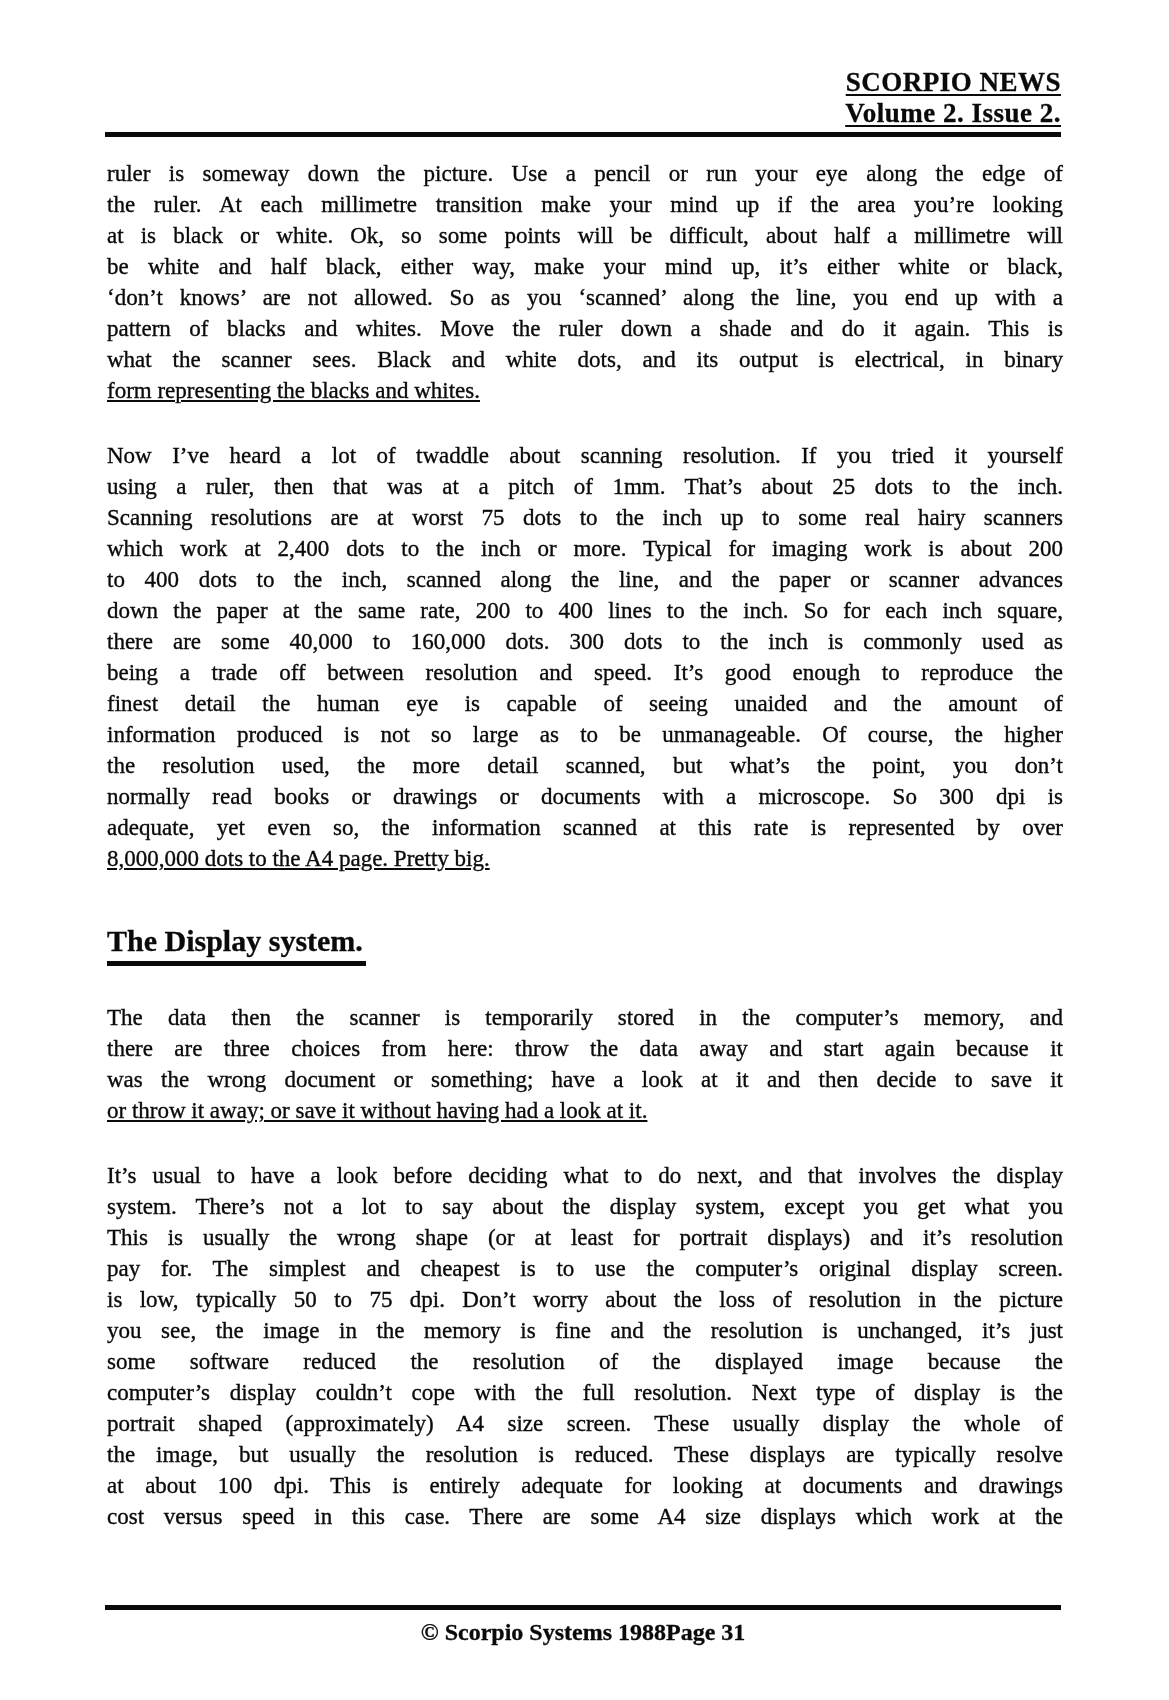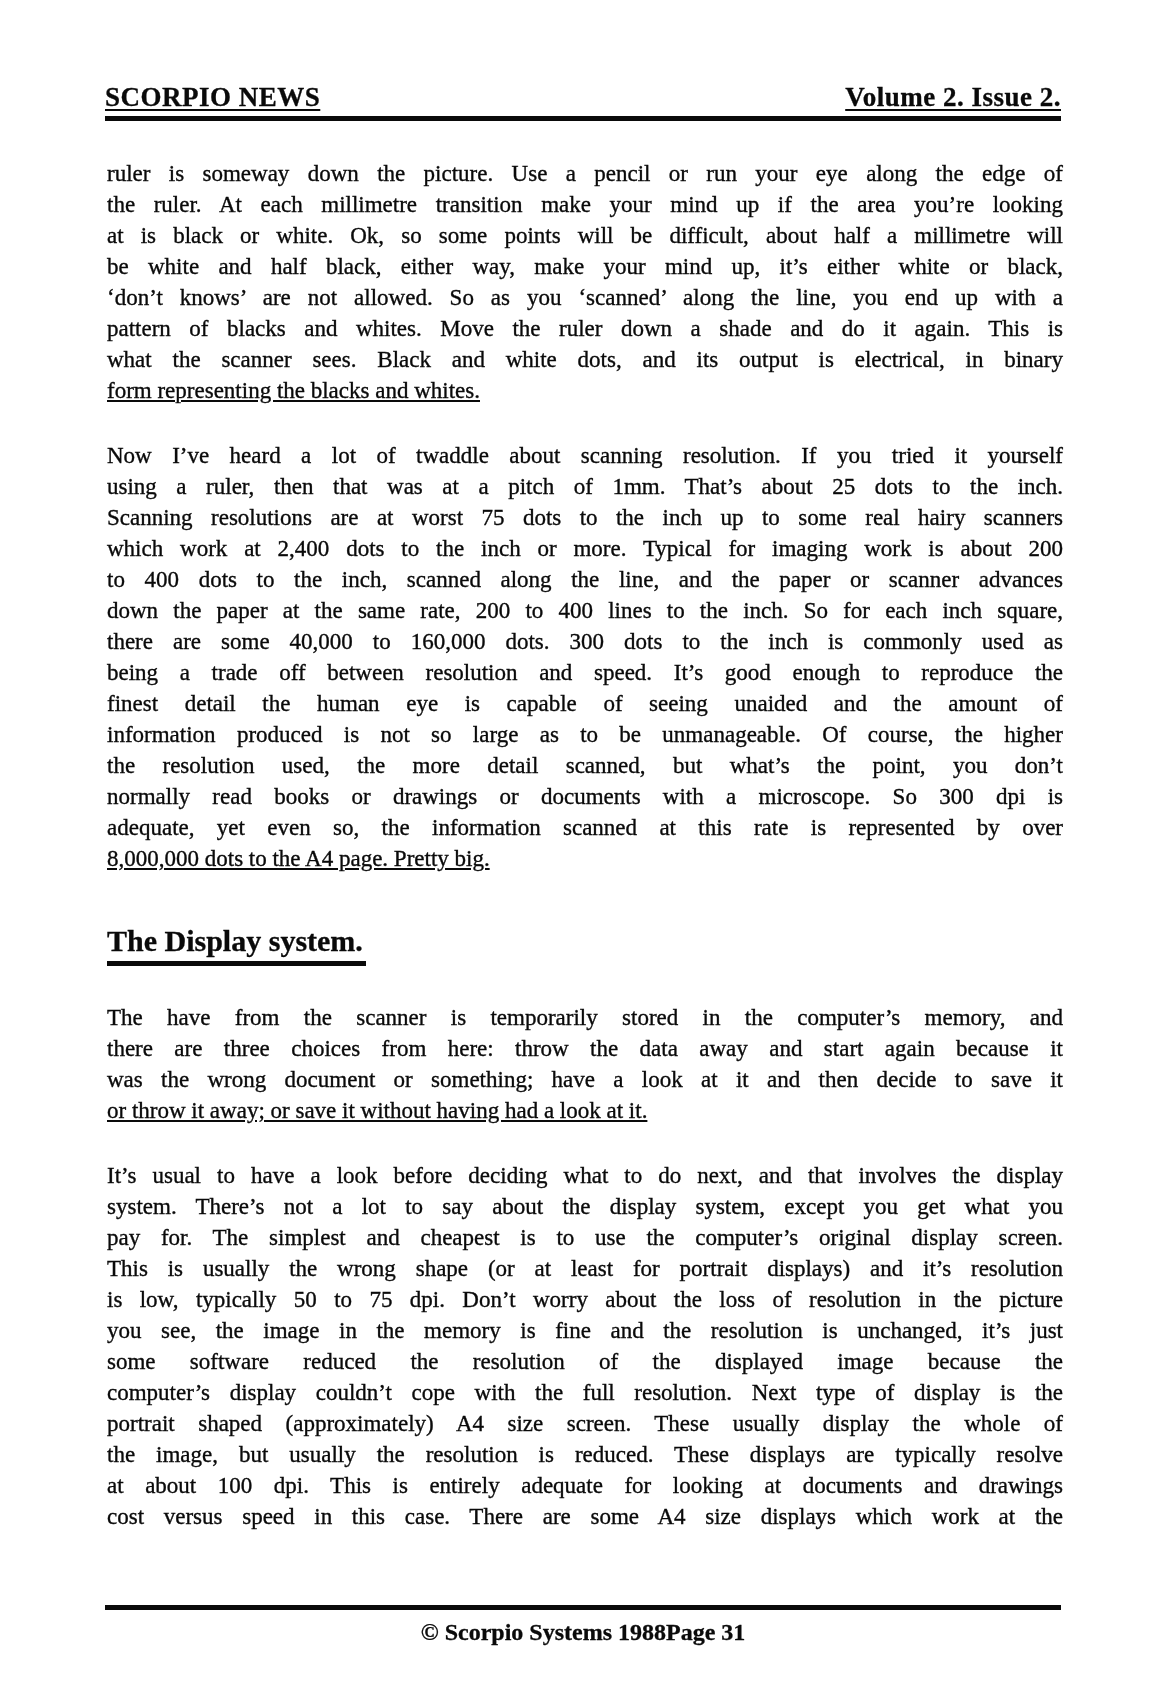--- a/index.html
+++ b/index.html
@@ -7,28 +7,29 @@
     position: relative;
     width: 1169px;
     height: 1700px;
     background: #ffffff;
     color: #0a0a0a;
     font-family: "Liberation Serif", "DejaVu Serif", serif;
     overflow: hidden;
   }
   .header {
     position: absolute;
-    top: 82px;
+    top: 67px;
     left: 105px;
     width: 956px;
     display: flex;
     justify-content: space-between;
     align-items: flex-end;
     border-bottom: 5px solid #0a0a0a;
     padding-bottom: 3px;
+    flex-direction: column;
   }
   .header .htext {
     font-size: 27px;
     font-weight: bold;
     letter-spacing: 0.5px;
     text-decoration: underline;
     text-decoration-thickness: 2px;
     text-underline-offset: 3px;
     -webkit-text-stroke: 0.3px #0a0a0a;
   }
@@ -105,30 +106,30 @@
         <div class="line">being a trade off between resolution and speed. It’s good enough to reproduce the</div>
         <div class="line">finest detail the human eye is capable of seeing unaided and the amount of</div>
         <div class="line">information produced is not so large as to be unmanageable. Of course, the higher</div>
         <div class="line">the resolution used, the more detail scanned, but what’s the point, you don’t</div>
         <div class="line">normally read books or drawings or documents with a microscope. So 300 dpi is</div>
         <div class="line">adequate, yet even so, the information scanned at this rate is represented by over</div>
         <div class="line last">8,000,000 dots to the A4 page. Pretty big.</div>
       </div>
       <div class="section-heading"><span class="heading-text">The Display system.</span></div>
       <div class="paragraph">
-        <div class="line">The have from the scanner is temporarily stored in the computer’s memory, and</div>
+        <div class="line">The data then the scanner is temporarily stored in the computer’s memory, and</div>
         <div class="line">there are three choices from here: throw the data away and start again because it</div>
         <div class="line">was the wrong document or something; have a look at it and then decide to save it</div>
         <div class="line last">or throw it away; or save it without having had a look at it.</div>
       </div>
       <div class="paragraph">
         <div class="line">It’s usual to have a look before deciding what to do next, and that involves the display</div>
         <div class="line">system. There’s not a lot to say about the display system, except you get what you</div>
+        <div class="line">This is usually the wrong shape (or at least for portrait displays) and it’s resolution</div>
         <div class="line">pay for. The simplest and cheapest is to use the computer’s original display screen.</div>
-        <div class="line">This is usually the wrong shape (or at least for portrait displays) and it’s resolution</div>
         <div class="line">is low, typically 50 to 75 dpi. Don’t worry about the loss of resolution in the picture</div>
         <div class="line">you see, the image in the memory is fine and the resolution is unchanged, it’s just</div>
         <div class="line">some software reduced the resolution of the displayed image because the</div>
         <div class="line">computer’s display couldn’t cope with the full resolution. Next type of display is the</div>
         <div class="line">portrait shaped (approximately) A4 size screen. These usually display the whole of</div>
         <div class="line">the image, but usually the resolution is reduced. These displays are typically resolve</div>
         <div class="line">at about 100 dpi. This is entirely adequate for looking at documents and drawings</div>
         <div class="line">cost versus speed in this case. There are some A4 size displays which work at the</div>
       </div>
     </div>

